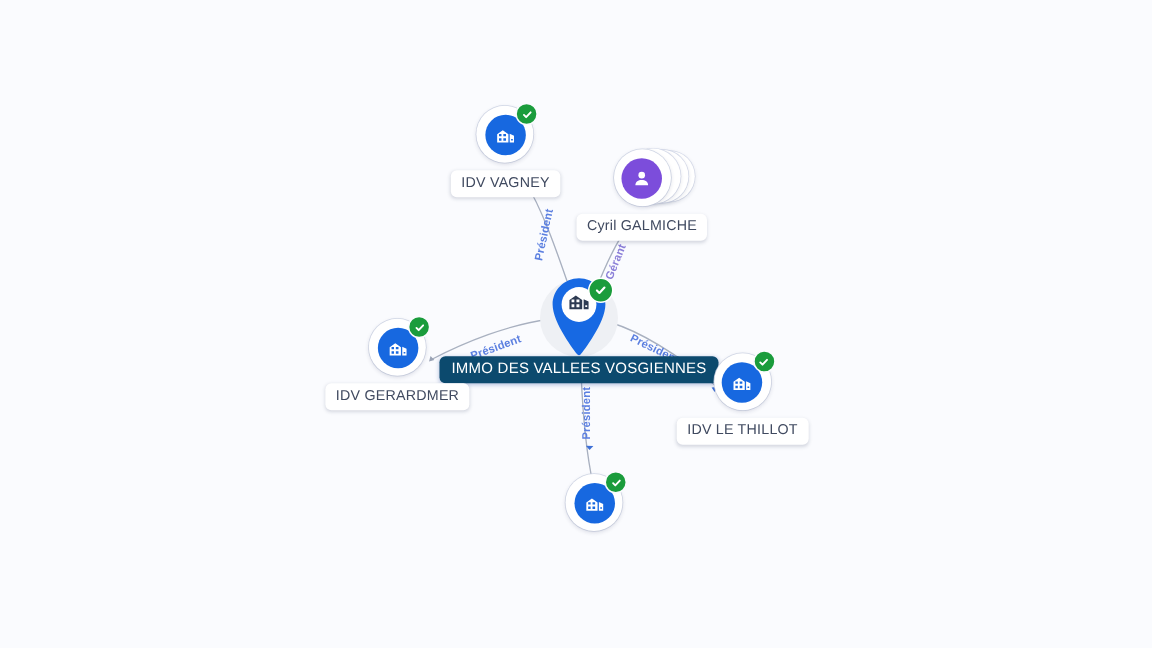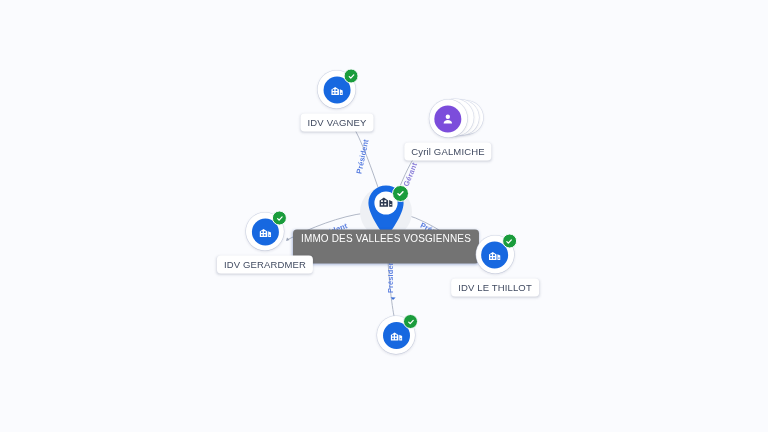--- a/index.html
+++ b/index.html
@@ -134,25 +134,25 @@
     color: #404a60;
     font-size: 9.5px;
     letter-spacing: 0.15px;
     font-weight: 400;
     padding: 3px 7px 4px 7px;
     border-radius: 4px;
     white-space: nowrap;
     box-shadow: 0 1px 2.5px rgba(30,40,80,0.17);
   }
   .node-label.primary {
-    background: #737373;
+    background: #0c4a6e;
     color: #ffffff;
     font-weight: 400;
     font-size: 10px;
-    padding: 3px 8px 20px 8px;
+    padding: 3px 8px 4px 8px;
     border-radius: 4px;
     box-shadow: 0 1px 3px rgba(20,60,150,0.30);
   }
 
   
   .edge-label {
     position: absolute;
     font-size: 7.5px;
     font-weight: 700;
     letter-spacing: 0.1px;
@@ -211,21 +211,21 @@
       </div>
       <div class="badge-check">
         <svg width="8" height="8" viewBox="0 0 12 12" aria-hidden="true">
           <path d="M2.6 6.2 L4.8 8.4 L9.3 3.6" stroke="#ffffff" stroke-width="1.9" fill="none" stroke-linecap="round" stroke-linejoin="round"></path>
         </svg>
       </div>
     </div>
     <div class="node-label">IDV VAGNEY</div>
   </div>
 
-  <div class="node" style="left:448px; top:130px;">
+  <div class="node" style="left:428px; top:130px;">
     <div class="node-ring">
       <div class="stack s3"></div>
       <div class="stack s2"></div>
       <div class="stack s1"></div>
       <div class="node-disc person">
         <svg width="15" height="15" viewBox="0 0 24 24" aria-hidden="true">
           <circle cx="12" cy="8.4" r="3.5" fill="#ffffff"></circle>
           <path fill="#ffffff" d="M5.2 19.2c0-3.6 3.1-5.6 6.8-5.6s6.8 2 6.8 5.6H5.2z"></path>
         </svg>
       </div>

